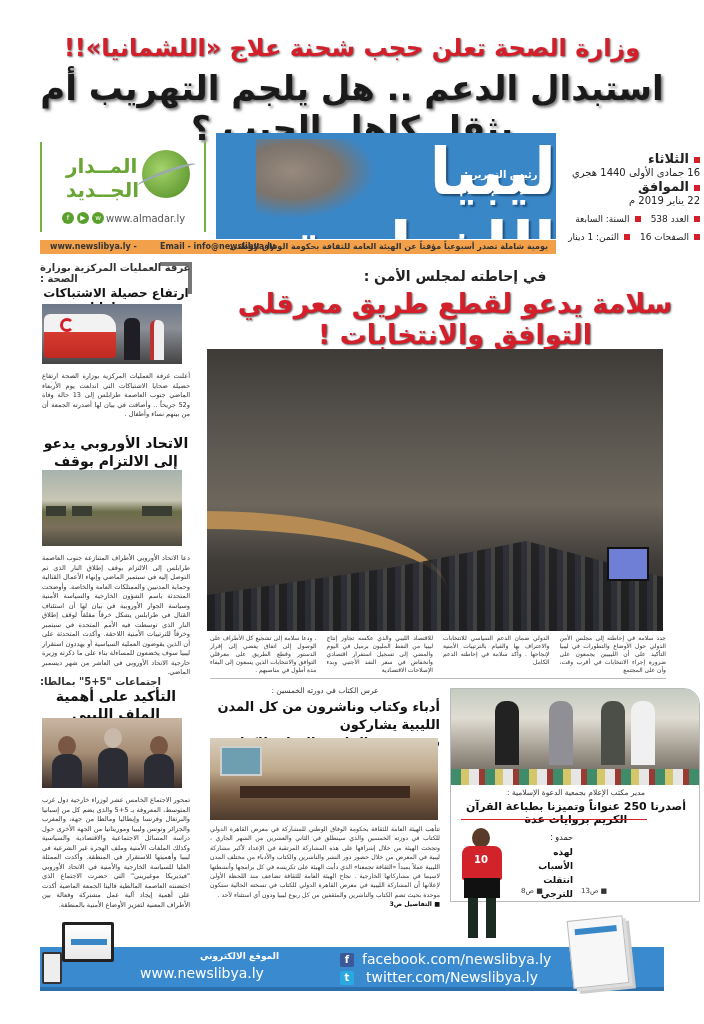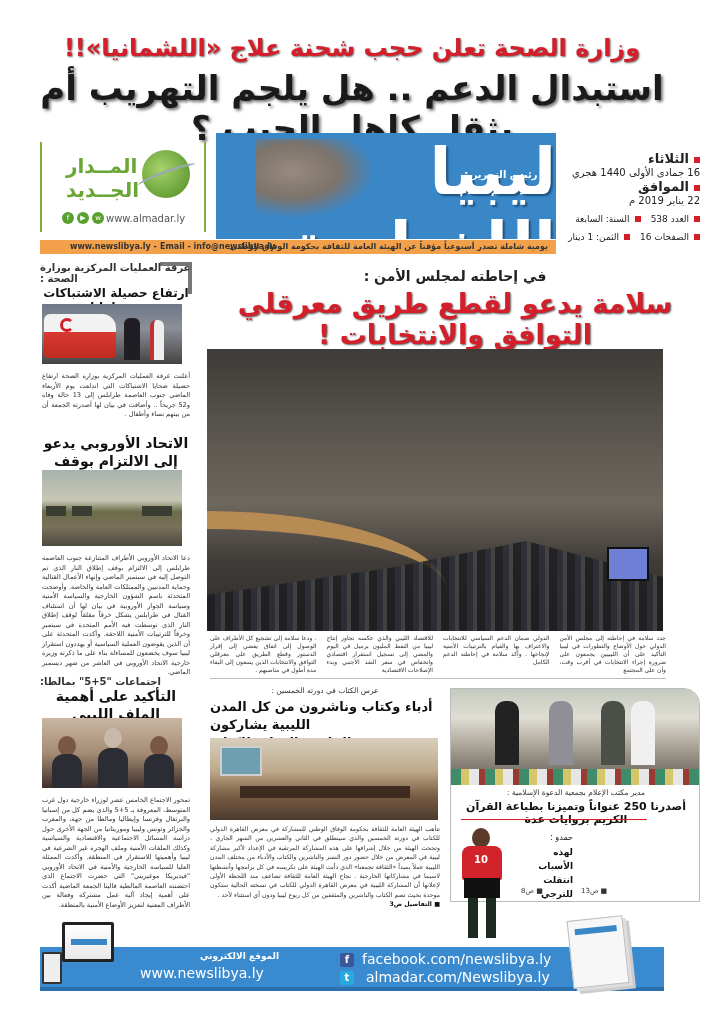--- a/index.html
+++ b/index.html
@@ -27,21 +27,21 @@
   .mast .logo { position:absolute; top:2px; left:10px; font-size: 64px; font-weight:bold; color:#fff; text-shadow: 2px 2px 2px #1c4f7c; letter-spacing:-3px; }
   .mast .editor { position:absolute; top:34px; right:14px; color:#fff; font-size:10px; text-align:center; font-weight:bold; line-height:16px; }
 
   .dateblock { top: 152px; left: 560px; width: 140px; font-size: 10px; line-height: 14px; }
   .dateblock .sq { display:inline-block; width:6px; height:6px; background:#d41f2b; margin-left:5px; }
   .dateblock .day { font-size: 13px; font-weight: bold; }
   .dateblock .row { display:flex; gap:10px; font-size:9px; margin-top:4px; }
 
   .orange-bar { top: 240px; left: 40px; width: 516px; height: 14px; background: #f3a04a; font-size: 8px; font-weight: bold; color: #333; }
   .orange-bar .tag { position:absolute; right:8px; top:2px; }
-  .orange-bar .web { position:absolute; left:10px; top:2px; direction:ltr;margin-left:20px; }
+  .orange-bar .web { position:absolute; left:10px; top:2px; direction:ltr; }
   .orange-bar .mail { position:absolute; left:120px; top:2px; direction:ltr; }
 
   
   .lead-kicker { top: 268px; left: 210px; width: 490px; text-align: center; font-size: 14px; font-weight: bold; }
   .lead-title { top: 288px; left: 210px; width: 490px; text-align: center; font-size: 27px; font-weight: bold; color: #d41f2b; text-shadow: 1px 1px 2px #555; letter-spacing: -1px; }
   .lead-photo { top: 349px; left: 207px; width: 456px; height: 282px; background: linear-gradient(180deg, #3e3b38 0%, #5a564f 30%, #6d675d 55%, #403c38 75%, #2b2a2a 100%); overflow:hidden; }
   .lead-photo .screen { position:absolute; top:14px; left:150px; width:176px; height:130px; background:#5566c8; border: 3px solid #222; }
   .lead-photo .screen .person { position:absolute; bottom:0; left:52px; width:76px; height:90px; background: radial-gradient(ellipse at 50% 25%, #d9c3b5 0%, #d9c3b5 18%, #2a2d3d 19%, #1d1f2c 100%); border-radius: 40% 40% 0 0; }
   .lead-photo .txt-l { position:absolute; bottom:30px; left:6px; color:#fff; font-weight:bold; font-size:14px; direction:ltr; }
   .lead-photo .txt-r { position:absolute; bottom:30px; right:4px; color:#fff; font-weight:bold; font-size:14px; direction:ltr; }
@@ -69,21 +69,21 @@
 
   .ph-field { top: 470px; left: 42px; width: 140px; height: 76px; background: linear-gradient(180deg, #a7b2ad 0%, #c9c7b4 40%, #6b6d4a 55%, #7a6f5a 75%, #4d4a40 100%); overflow:hidden; }
   .ph-field .vehicle { position:absolute; top:36px; width:20px; height:10px; background:#3a3d32; }
 
   .ph-meeting { top: 718px; left: 42px; width: 140px; height: 70px; background: linear-gradient(180deg, #c9b6a3 0%, #a58c74 50%, #3c2f2a 100%); overflow:hidden; }
   .ph-meeting .face { position:absolute; top:18px; width:18px; height:20px; border-radius:50%; background:#7a5744; }
   .ph-meeting .suit { position:absolute; top:36px; width:30px; height:40px; border-radius:12px 12px 0 0; background:#2c2c35; }
 
   
   .lm-kicker { top: 686px; left: 210px; width: 230px; text-align:center; font-size:7.5px; color:#333; }
-  .lm-title { top: 698px; left: 210px; width: 230px; text-align:left; font-size:13px; font-weight:bold; line-height:18px; color:#111; }
+  .lm-title { top: 698px; left: 210px; width: 230px; text-align:right; font-size:13px; font-weight:bold; line-height:18px; color:#111; }
   .ph-book { top: 738px; left: 210px; width: 228px; height: 82px; background: linear-gradient(180deg, #d8cfbd 0%, #bfa98b 40%, #7a5e45 70%, #4c3a2d 100%); overflow:hidden; }
   .ph-book .scr { position:absolute; top:8px; left:10px; width:42px; height:30px; background:#6d9fb1; border:2px solid #cfcfcf; }
   .ph-book .tbl { position:absolute; top:48px; left:30px; width:170px; height:12px; background:#3e2a1e; }
   .lm-body { top: 824px; left: 210px; width: 230px; font-size: 6.2px; line-height: 9.4px; color:#333; text-align: justify; }
   .lm-more { font-weight:bold; color:#111; }
 
   
   .rbox { top: 688px; left: 450px; width: 250px; height: 214px; border: 1px solid #bbb; border-radius: 0 16px 0 0; overflow: hidden; }
   .ph-expo { position:absolute; top:0; left:0; width:100%; height:96px; background: linear-gradient(180deg, #c4cbc0 0%, #e0ddd3 30%, #978f83 70%, #5c5b57 100%); }
   .ph-expo .pp { position:absolute; top:12px; width:24px; height:64px; border-radius: 10px 10px 0 0; }
@@ -265,21 +265,21 @@
   <div class="leg" style="left:10px;"></div>
   <div class="leg" style="left:28px;"></div>
 </div>
 
 <div class="abs footer">
   <div class="site-lbl">الموقع الالكتروني</div>
   <div class="site">www.newslibya.ly</div>
   <div class="fb-ic">f</div>
   <div class="tw-ic">t</div>
   <div class="fb">facebook.com/newslibya.ly</div>
-  <div class="tw">almadar.com/Newslibya.ly</div>
+  <div class="tw">twitter.com/Newslibya.ly</div>
 </div>
 <div class="abs device">
     <div class="bar"></div>
   </div>
 <div class="abs tablet"></div>
 <div class="abs papers">
     <div class="pb"></div>
   </div>
 
 </body></html>

